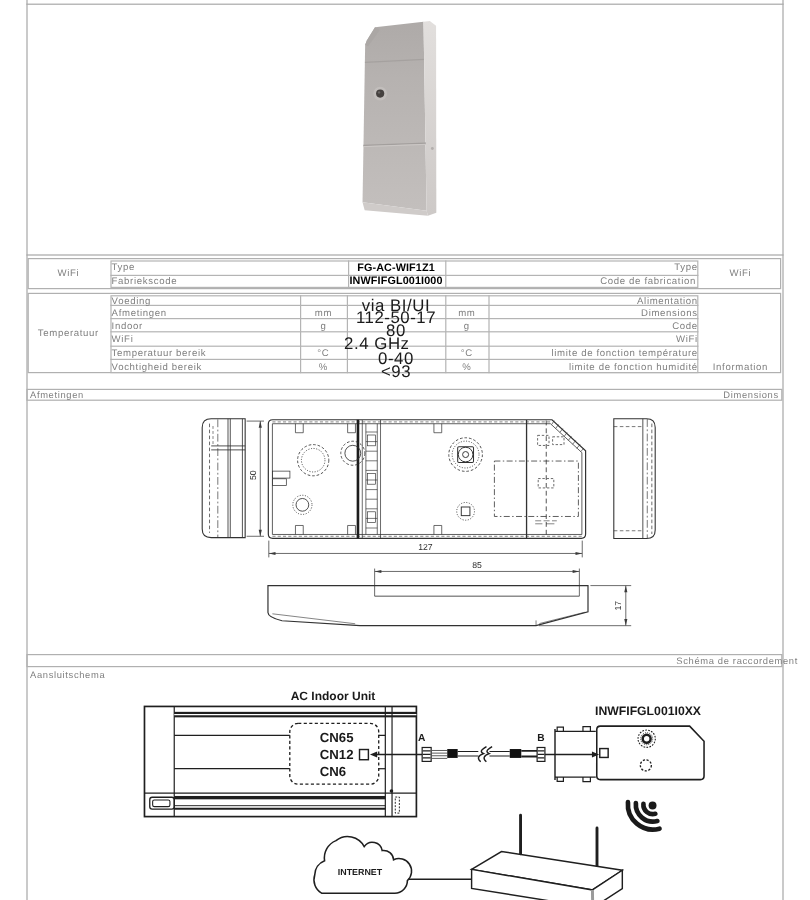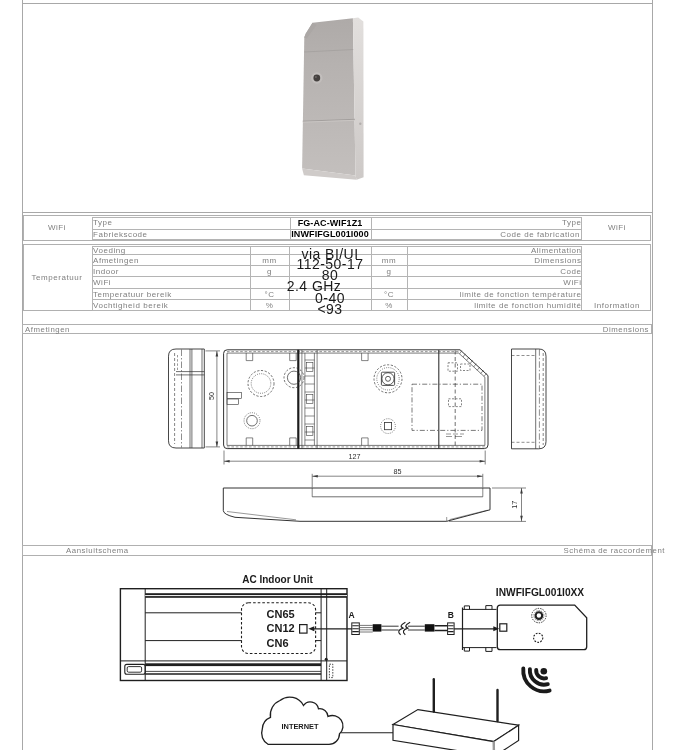--- a/index.html
+++ b/index.html
@@ -257,21 +257,21 @@
     <line x1="492" y1="488" x2="526" y2="488"></line>
     <line x1="449" y1="521.4" x2="526" y2="521.4"></line>
     <line x1="521.5" y1="488.1" x2="521.5" y2="521.3"></line>
     <polygon points="521.5,488.1 520.2,493.6 522.8,493.6" fill="#3a3a3a" stroke="none"></polygon>
     <polygon points="521.5,521.3 520.2,515.8 522.8,515.8" fill="#3a3a3a" stroke="none"></polygon>
     <text x="517.5" y="504.7" fill="#2e2e2e" stroke="none" font-size="7.2px" text-anchor="middle" transform="rotate(-90 517.5 504.7)">17</text>
   </g>
 </svg>
 
 <div style="position:absolute;left:22px;top:544.7px;width:630px;height:11px;border:1px solid #b0b0b0;box-sizing:border-box;"></div>
-<div class="txt gray" style="left:25px;top:546px;font-size:7.8px;margin-left:41px;">Aansluitschema</div>
+<div class="txt gray" style="left:25px;top:558px;font-size:7.8px;">Aansluitschema</div>
 <div class="txt gray rgt" style="left:649px;top:546px;font-size:7.8px;margin-left:16px;">Schéma de raccordement</div>
 
 <svg style="position:absolute;left:100px;top:558px;" width="560" height="192" viewBox="100 558 560 192" fill="none" stroke="#1f1f1f" font-family="Liberation Sans, sans-serif">
 
   <text x="277.5" y="583" fill="#1a1a1a" stroke="none" font-size="10px" font-weight="bold" text-anchor="middle">AC Indoor Unit</text>
 
   <g>
     <rect x="120.4" y="588.7" width="226.6" height="91.8" stroke-width="1.4"></rect>
     <line x1="145.2" y1="588.7" x2="145.2" y2="680.5" stroke-width="1"></line>
     <rect x="145.2" y="593.2" width="201.8" height="4.6" fill="#1f1f1f" stroke="none"></rect>

